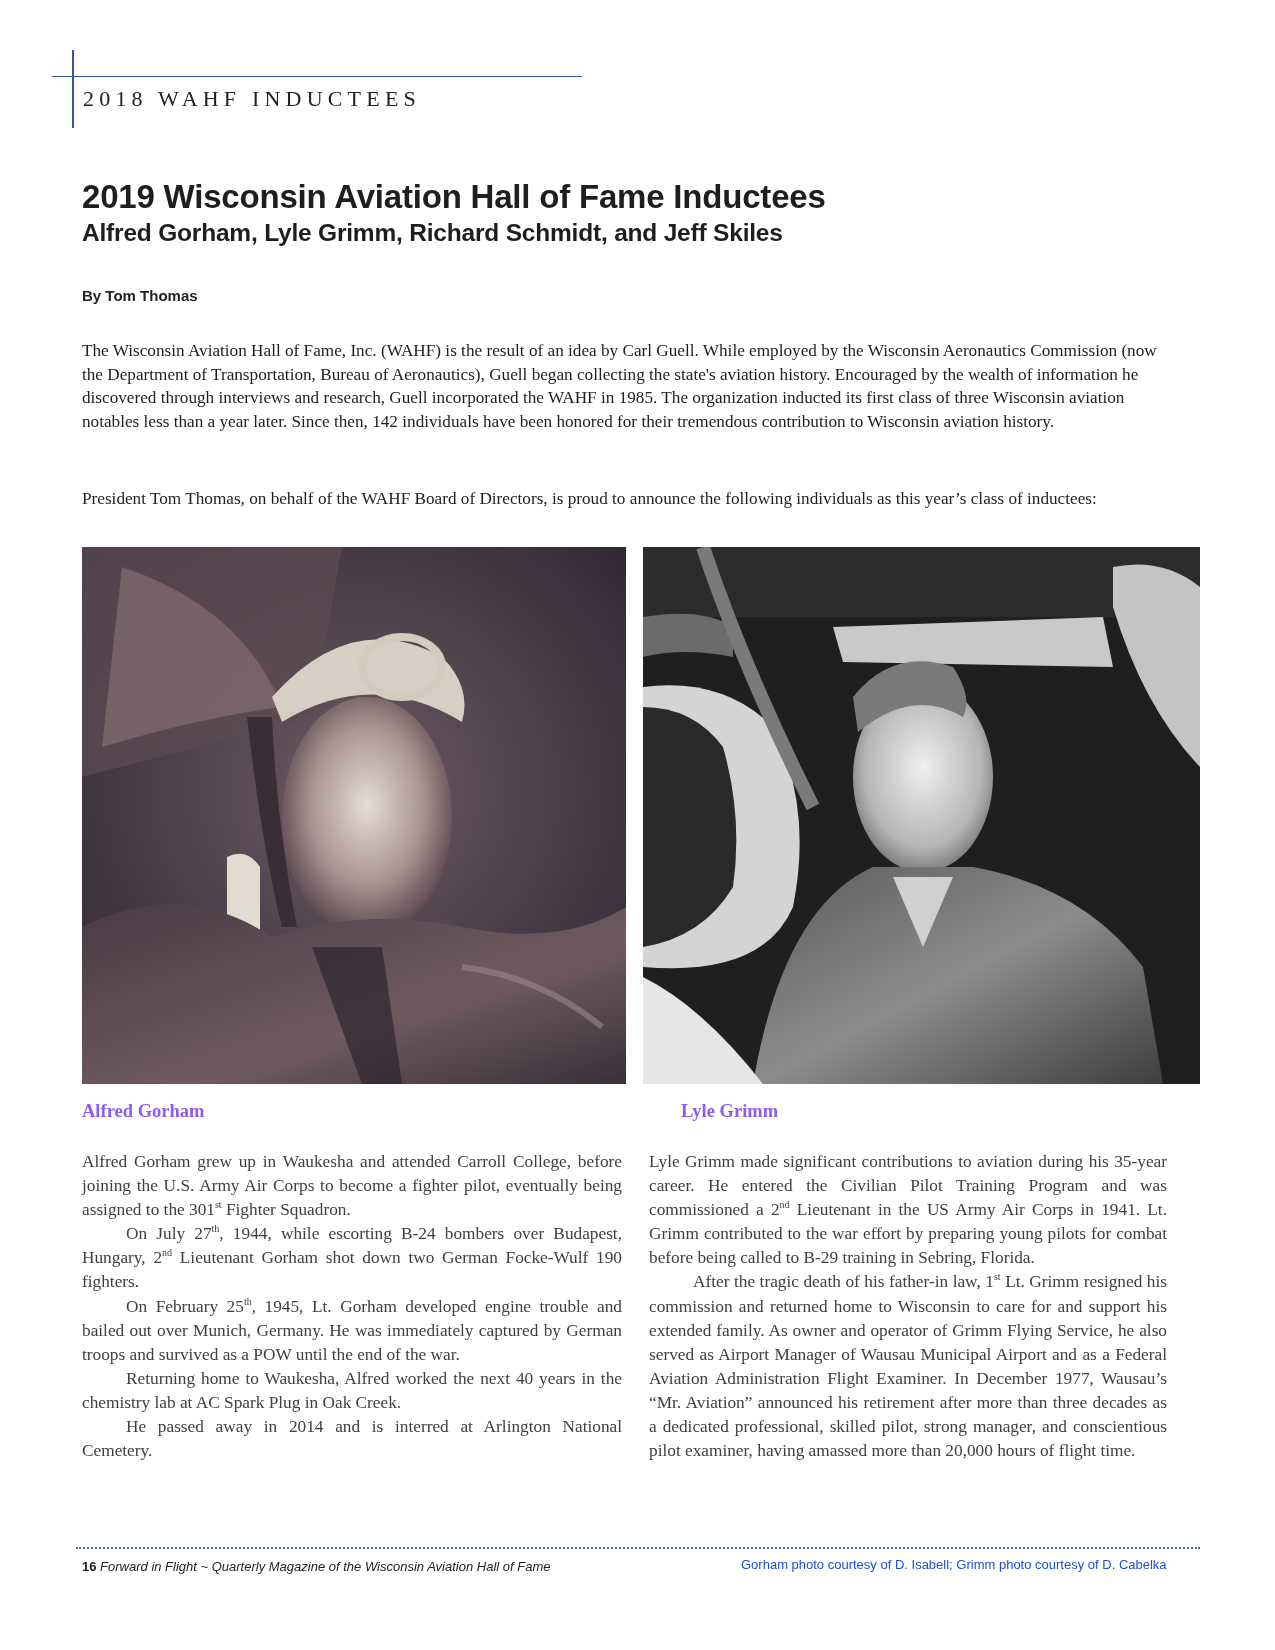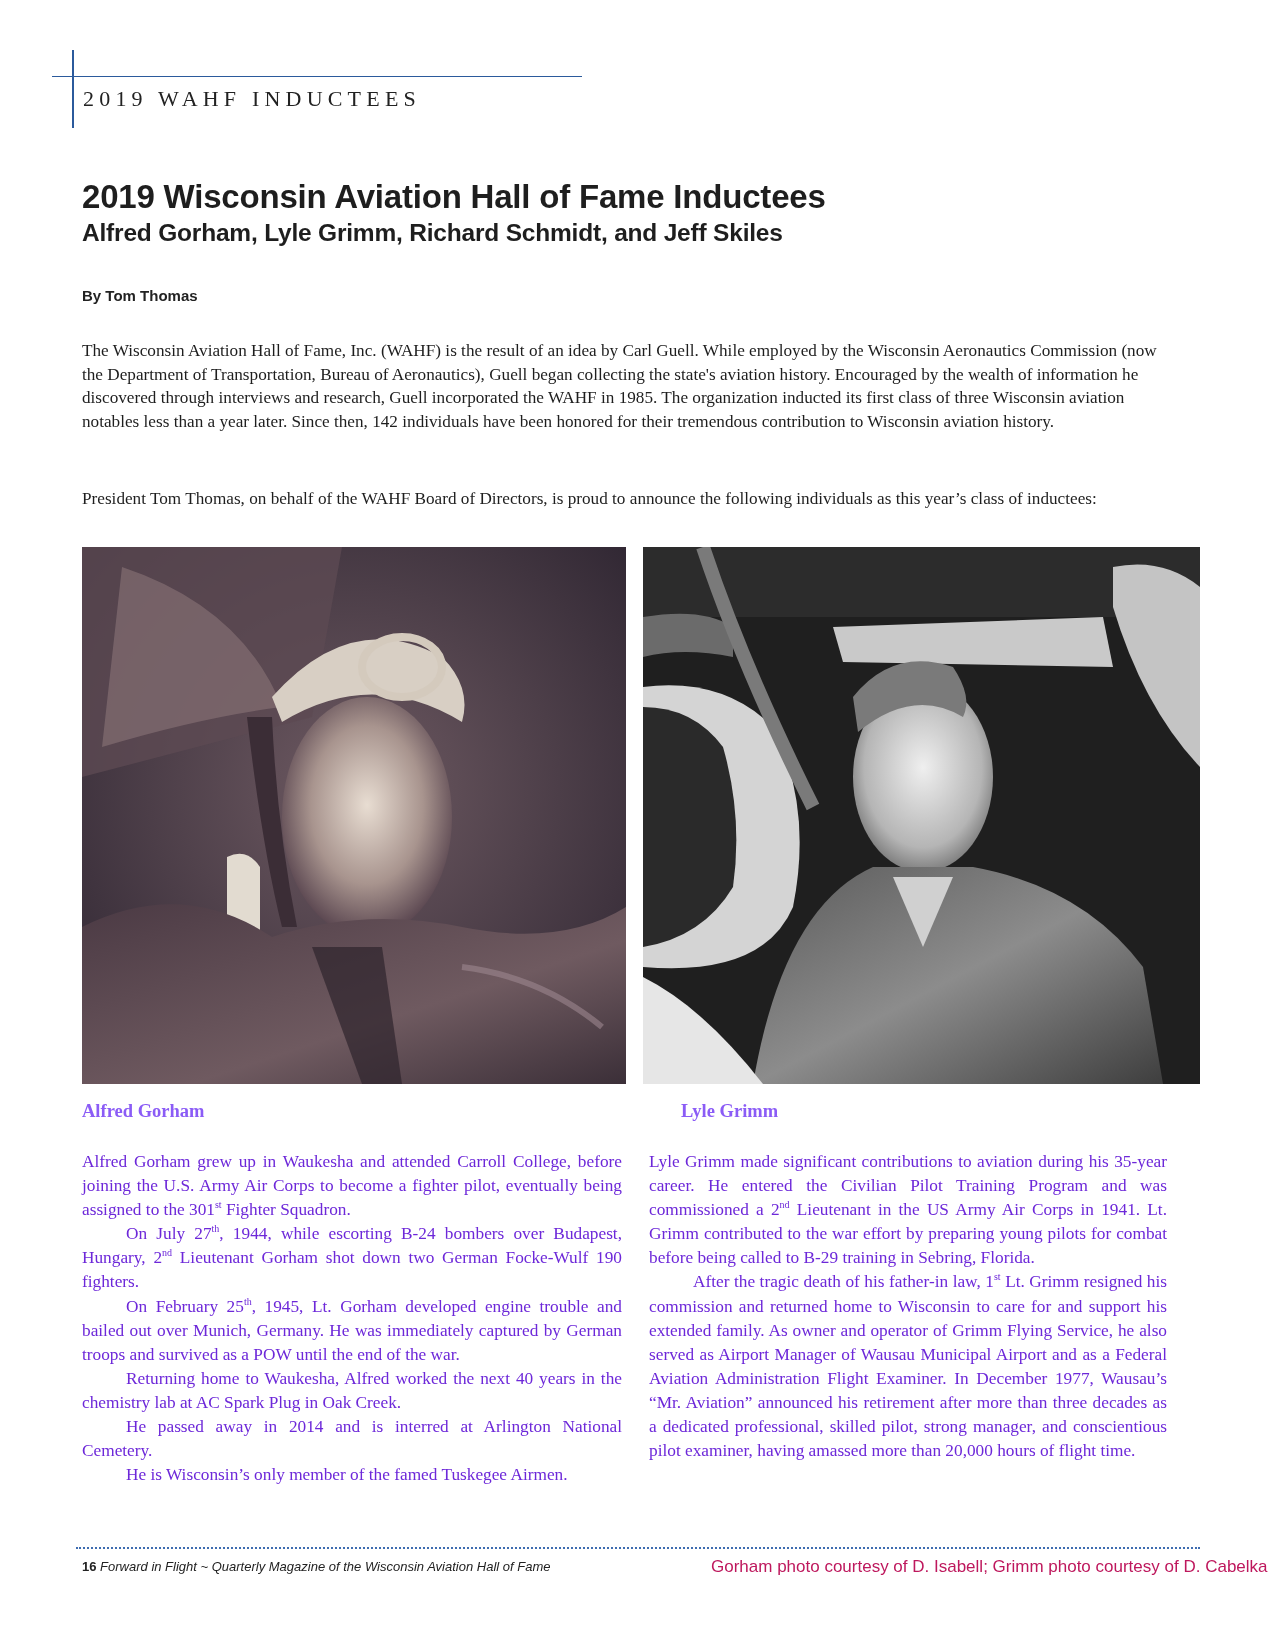--- a/index.html
+++ b/index.html
@@ -21,39 +21,39 @@
 
   .photo { position: absolute; top: 547px; height: 537px; overflow: hidden; }
   .photo.left { left: 82px; width: 544px; }
   .photo.right { left: 643px; width: 557px; }
   .photo svg { width: 100%; height: 100%; display: block; }
 
   .name { position: absolute; top: 1101px; font-size: 18.5px; font-weight: bold; color: #8b5cf6; }
   .name.left { left: 82px; }
   .name.right { left: 681px; }
 
-  .bio { position: absolute; top: 1150px; width: 550px; font-size: 17.3px; line-height: 24.1px; color: #6d28d9; text-align: justify; }
+  .bio { position: absolute; top: 1150px; width: 550px; font-size: 17.3px; line-height: 24.1px; color: #404040; text-align: justify; }
   .bio.left { left: 82px; width: 540px; }
   .bio.right { left: 649px; width: 518px; }
   .bio p { margin: 0; }
   .bio p.indent { text-indent: 44px; }
   sup { font-size: 10px; line-height: 0; vertical-align: 7px; }
 
   .dots { position: absolute; left: 76px; top: 1547px; width: 1124px; height: 0; border-top: 2px dotted #3e6cb0; }
   .footer-left { position: absolute; left: 82px; top: 1559px; font-size: 13px; color: #222; text-align: right; }
   .footer-left .pnum { font-weight: bold; font-style: normal; }
   .footer-left .mag { font-style: italic; }
-  .footer-right { position: absolute; left: 711px; top: 1557px; font-size: 17px; color: #be185d; }
+  .footer-right { position: absolute; left: 741px; top: 1557px; font-size: 13px; color: #1d4ed8; }
 </style>
 </head>
 <body>
 
 <div class="rule-v"></div>
 <div class="rule-h"></div>
-<div class="section-label serif">2019 WAHF INDUCTEES</div>
+<div class="section-label serif">2018 WAHF INDUCTEES</div>
 
 <div class="title sans">2019 Wisconsin Aviation Hall of Fame Inductees</div>
 <div class="subtitle sans">Alfred Gorham, Lyle Grimm, Richard Schmidt, and Jeff Skiles</div>
 <div class="byline sans">By Tom Thomas</div>
 
 <div class="intro p1 serif">The Wisconsin Aviation Hall of Fame, Inc. (WAHF) is the result of an idea by Carl Guell. While employed by the Wisconsin Aeronautics Commission (now the Department of Transportation, Bureau of Aeronautics), Guell began collecting the state's aviation history. Encouraged by the wealth of information he discovered through interviews and research, Guell incorporated the WAHF in 1985. The organization inducted its first class of three Wisconsin aviation notables less than a year later. Since then, 142 individuals have been honored for their tremendous contribution to Wisconsin aviation history.</div>
 <div class="intro p2 serif">President Tom Thomas, on behalf of the WAHF Board of Directors, is proud to announce the following individuals as this year’s class of inductees:</div>
 
 <div class="photo left">
   <svg viewBox="0 0 544 537" preserveAspectRatio="none">
@@ -119,21 +119,20 @@
 
 <div class="name left serif">Alfred Gorham</div>
 <div class="name right serif">Lyle Grimm</div>
 
 <div class="bio left serif">
   <p><span>Alfred Gorham grew up in Waukesha and attended Carroll College, before joining the U.S. Army Air Corps to become a fighter pilot, eventually being assigned to the 301</span><sup>st</sup><span> Fighter Squadron.</span></p>
   <p class="indent"><span>On July 27</span><sup>th</sup><span>, 1944, while escorting B-24 bombers over Budapest, Hungary, 2</span><sup>nd</sup><span> Lieutenant Gorham shot down two German Focke-Wulf 190 fighters.</span></p>
   <p class="indent"><span>On February 25</span><sup>th</sup><span>, 1945, Lt. Gorham developed engine trouble and bailed out over Munich, Germany. He was immediately captured by German troops and survived as a POW until the end of the war.</span></p>
   <p class="indent">Returning home to Waukesha, Alfred worked the next 40 years in the chemistry lab at AC Spark Plug in Oak Creek.</p>
   <p class="indent">He passed away in 2014 and is interred at Arlington National Cemetery.</p>
-  <p class="indent">He is Wisconsin’s only member of the famed Tuskegee Airmen.</p>
 </div>
 
 <div class="bio right serif">
   <p><span>Lyle Grimm made significant contributions to aviation during his 35-year career. He entered the Civilian Pilot Training Program and was commissioned a 2</span><sup>nd</sup><span> Lieutenant in the US Army Air Corps in 1941. Lt. Grimm contributed to the war effort by preparing young pilots for combat before being called to B-29 training in Sebring, Florida.</span></p>
   <p class="indent"><span>After the tragic death of his father-in law, 1</span><sup>st</sup><span> Lt. Grimm resigned his commission and returned home to Wisconsin to care for and support his extended family. As owner and operator of Grimm Flying Service, he also served as Airport Manager of Wausau Municipal Airport and as a Federal Aviation Administration Flight Examiner. In December 1977, Wausau’s “Mr. Aviation” announced his retirement after more than three decades as a dedicated professional, skilled pilot, strong manager, and conscientious pilot examiner, having amassed more than 20,000 hours of flight time.</span></p>
 </div>
 
 <div class="dots"></div>
 <div class="footer-left sans">
   <span class="pnum">16</span>

